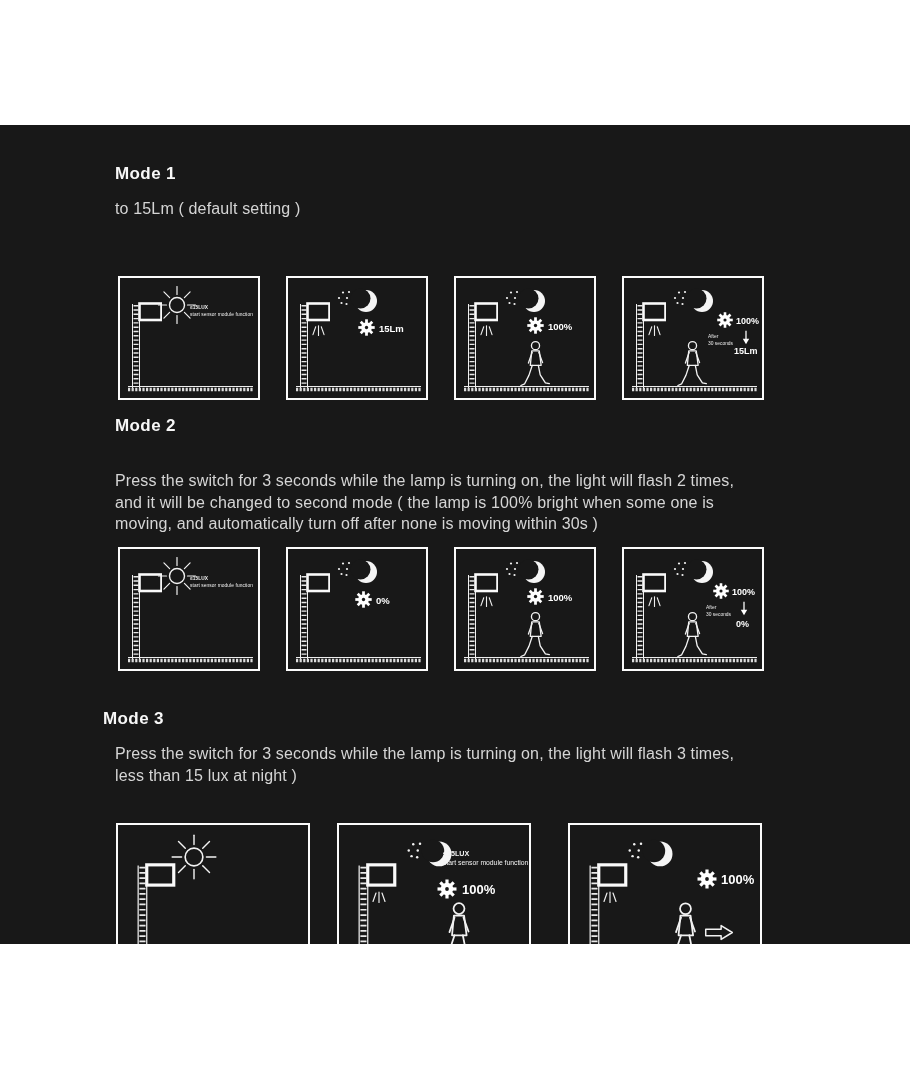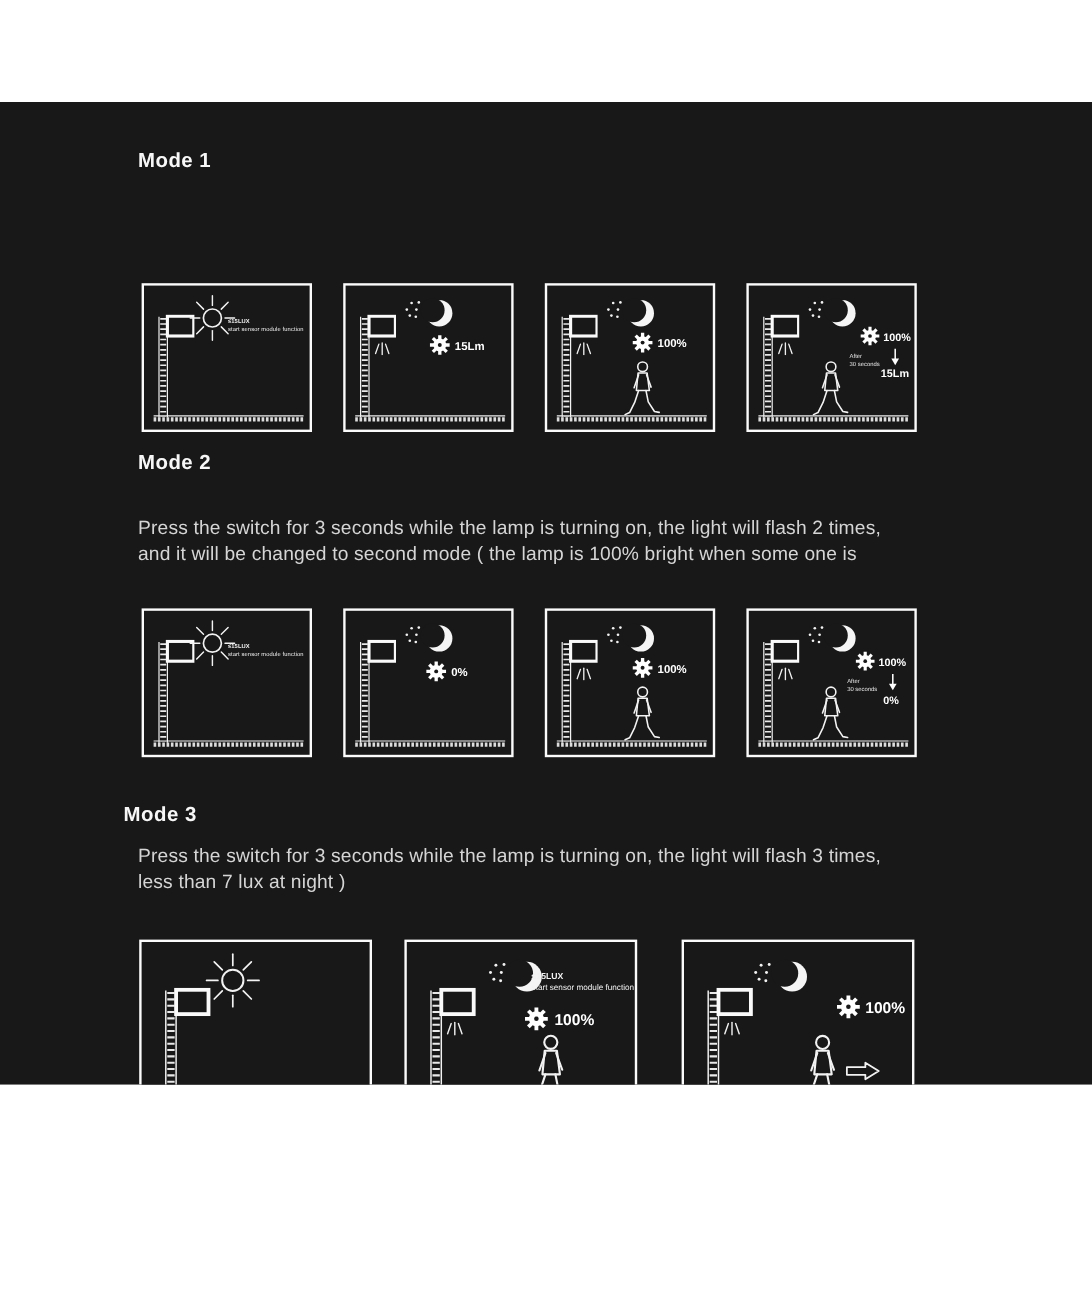--- a/index.html
+++ b/index.html
@@ -1,17 +1,17 @@
 <!DOCTYPE html>
 <html><head>
 <meta charset="utf-8">
 <style>
   html,body{margin:0;padding:0;background:#ffffff;}
   .canvas{position:relative;width:910px;height:904px;background:#ffffff;overflow:hidden;
-          font-family:"Liberation Sans", sans-serif;}
+          font-family:"Liberation Sans", sans-serif;margin-top:40px;}
   .board{position:absolute;left:0;top:85px;width:910px;height:910px;background:#181818;}
   .h-mode{position:absolute;color:#f7f7f7;font-size:17px;font-weight:600;letter-spacing:.4px;}
   .para{position:absolute;color:#d5d5d5;font-size:16px;line-height:21.7px;letter-spacing:.15px;}
   .para div{white-space:nowrap;}
   .panel{position:absolute;box-sizing:border-box;border:2px solid #fbfbfb;background:#181818;}
   .p-small{width:142px;height:124px;}
   .p-big{width:194px;height:161px;}
   .diagram{display:block;width:100%;height:100%;}
   text{fill:#f2f2f2;font-family:"Liberation Sans", sans-serif;}
   .t-tiny{font-size:4.8px;letter-spacing:.1px;}
@@ -95,20 +95,21 @@
       <polygon points="1,10.5 9,10.5 5,17.5" fill="#ffffff"></polygon>
     </symbol>
   </defs>
 </svg>
 
 <div class="canvas">
   <div class="board"></div>
 
   <div class="h-mode" style="left:115px;top:124px">Mode 1</div>
   <div class="para" style="left:115px;top:158px">
+    <div>to 15Lm ( default setting )</div>
   </div>
 
   <div class="panel p-small" style="left:118px;top:236px">
     <svg class="diagram" viewBox="0 0 138 120">
       <use href="#sym-lamp" x="8" y="24" width="34" height="88"></use>
       <use href="#sym-sun" x="35" y="5" width="44" height="44"></use>
       <text class="t-tiny t-bold" x="70" y="31">≤15LUX</text>
       <text class="t-tiny" x="70" y="38">start sensor module function</text>
       <g>
         <line x1="8" y1="108.5" x2="133" y2="108.5" stroke="#ededed" stroke-width="1"></line>
@@ -162,20 +163,21 @@
         <line x1="8" y1="108.5" x2="133" y2="108.5" stroke="#ededed" stroke-width="1"></line>
         <line x1="8" y1="111.5" x2="133" y2="111.5" stroke="#dddddd" stroke-width="3.4" stroke-dasharray="2.2 1.4"></line>
       </g>
     </svg>
   </div>
 
   <div class="h-mode" style="left:115px;top:376px">Mode 2</div>
   <div class="para" style="left:115px;top:430px">
     <div>Press the switch for 3 seconds while the lamp is turning on, the light will flash 2 times,</div>
     <div>and it will be changed to second mode ( the lamp is 100% bright when some one is</div>
+    <div>moving, and automatically turn off after none is moving within 30s )</div>
   </div>
 
   <div class="panel p-small" style="left:118px;top:507px">
     <svg class="diagram" viewBox="0 0 138 120">
       <use href="#sym-lamp" x="8" y="24" width="34" height="88"></use>
       <use href="#sym-sun" x="35" y="5" width="44" height="44"></use>
       <text class="t-tiny t-bold" x="70" y="31">≤15LUX</text>
       <text class="t-tiny" x="70" y="38">start sensor module function</text>
       <g>
         <line x1="8" y1="108.5" x2="133" y2="108.5" stroke="#ededed" stroke-width="1"></line>
@@ -227,21 +229,21 @@
       <g>
         <line x1="8" y1="108.5" x2="133" y2="108.5" stroke="#ededed" stroke-width="1"></line>
         <line x1="8" y1="111.5" x2="133" y2="111.5" stroke="#dddddd" stroke-width="3.4" stroke-dasharray="2.2 1.4"></line>
       </g>
     </svg>
   </div>
 
   <div class="h-mode" style="left:103px;top:669px">Mode 3</div>
   <div class="para" style="left:115px;top:703px">
     <div>Press the switch for 3 seconds while the lamp is turning on, the light will flash 3 times,</div>
-    <div>less than 7 lux at night )</div>
+    <div>less than 15 lux at night )</div>
   </div>
 
   <div class="panel p-big" style="left:116px;top:783px">
     <svg class="diagram" viewBox="0 0 190 157">
       <use href="#sym-lamp" x="12" y="38" width="47" height="108"></use>
       <use href="#sym-sun" x="50" y="6" width="52" height="52"></use>
       <g>
         <line x1="12" y1="143.5" x2="180" y2="143.5" stroke="#ededed" stroke-width="1"></line>
         <line x1="12" y1="147" x2="180" y2="147" stroke="#dddddd" stroke-width="4" stroke-dasharray="2.4 1.5"></line>
       </g>

